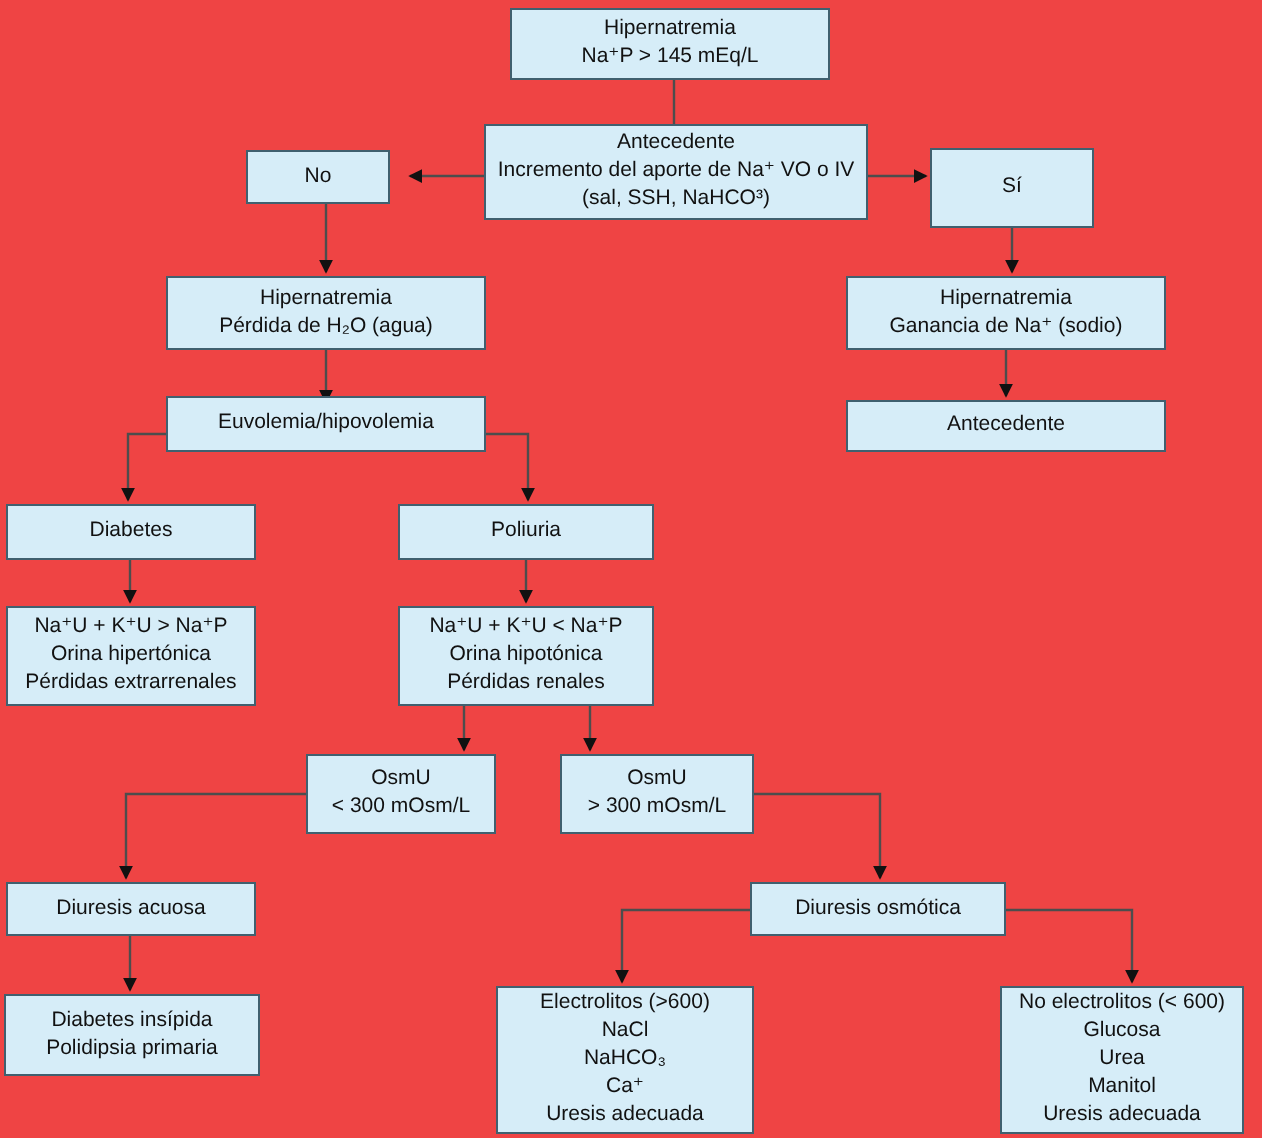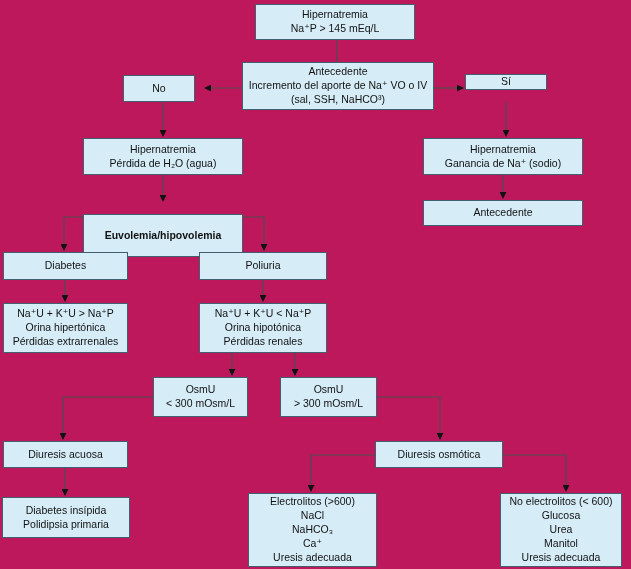--- a/index.html
+++ b/index.html
@@ -1,20 +1,20 @@
 <!DOCTYPE html>
 <html><head>
 <meta charset="utf-8">
 <style>
   html, body { margin: 0; padding: 0; background: #ffffff; }
   .canvas {
     position: relative;
     width: 631px;
     height: 569px;
-    background: #be185d;
+    background: #ef4444;
     font-family: "Liberation Sans", "DejaVu Sans", sans-serif;
     color: #111111;
     overflow: hidden;
   }
   svg.connectors {
     position: absolute;
     left: 0; top: 0;
     width: 631px; height: 569px;
     pointer-events: none;
   }
@@ -29,25 +29,25 @@
     text-align: center;
     white-space: pre-line;
     font-size: 10.5px;
     line-height: 1.32;
     padding: 1px 2px;
   }
   
   .n-top              { left:255px; top:4px;   width:160px; height:36px; }
   .n-antecedente      { left:242px; top:62px;  width:192px; height:48px; }
   .n-no               { left:123px; top:75px;  width:72px;  height:27px; }
-  .n-si               { left:465px; top:74px;  width:82px;  height:16px; }
+  .n-si               { left:465px; top:74px;  width:82px;  height:40px; }
   .n-perdida          { left:83px;  top:138px; width:160px; height:37px; }
   .n-ganancia         { left:423px; top:138px; width:160px; height:37px; }
   .n-hipervolemia     { left:423px; top:200px; width:160px; height:26px; }
-  .n-euvolemia        { left:83px;  top:214px; width:160px; height:43px;font-weight:bold; }
+  .n-euvolemia        { left:83px;  top:198px; width:160px; height:28px; }
   .n-oliguria         { left:3px;   top:252px; width:125px; height:28px; }
   .n-poliuria         { left:199px; top:252px; width:128px; height:28px; }
   .n-extrarrenales    { left:3px;   top:303px; width:125px; height:50px; }
   .n-renales          { left:199px; top:303px; width:128px; height:50px; }
   .n-osmu-left        { left:153px; top:377px; width:95px;  height:40px; }
   .n-osmu-right       { left:280px; top:377px; width:97px;  height:40px; }
   .n-diuresis-acuosa  { left:3px;   top:441px; width:125px; height:27px; }
   .n-diuresis-osmotica{ left:375px; top:441px; width:128px; height:27px; }
   .n-diabetes         { left:2px;   top:497px; width:128px; height:41px; }
   .n-electrolitos     { left:248px; top:493px; width:129px; height:74px; }

